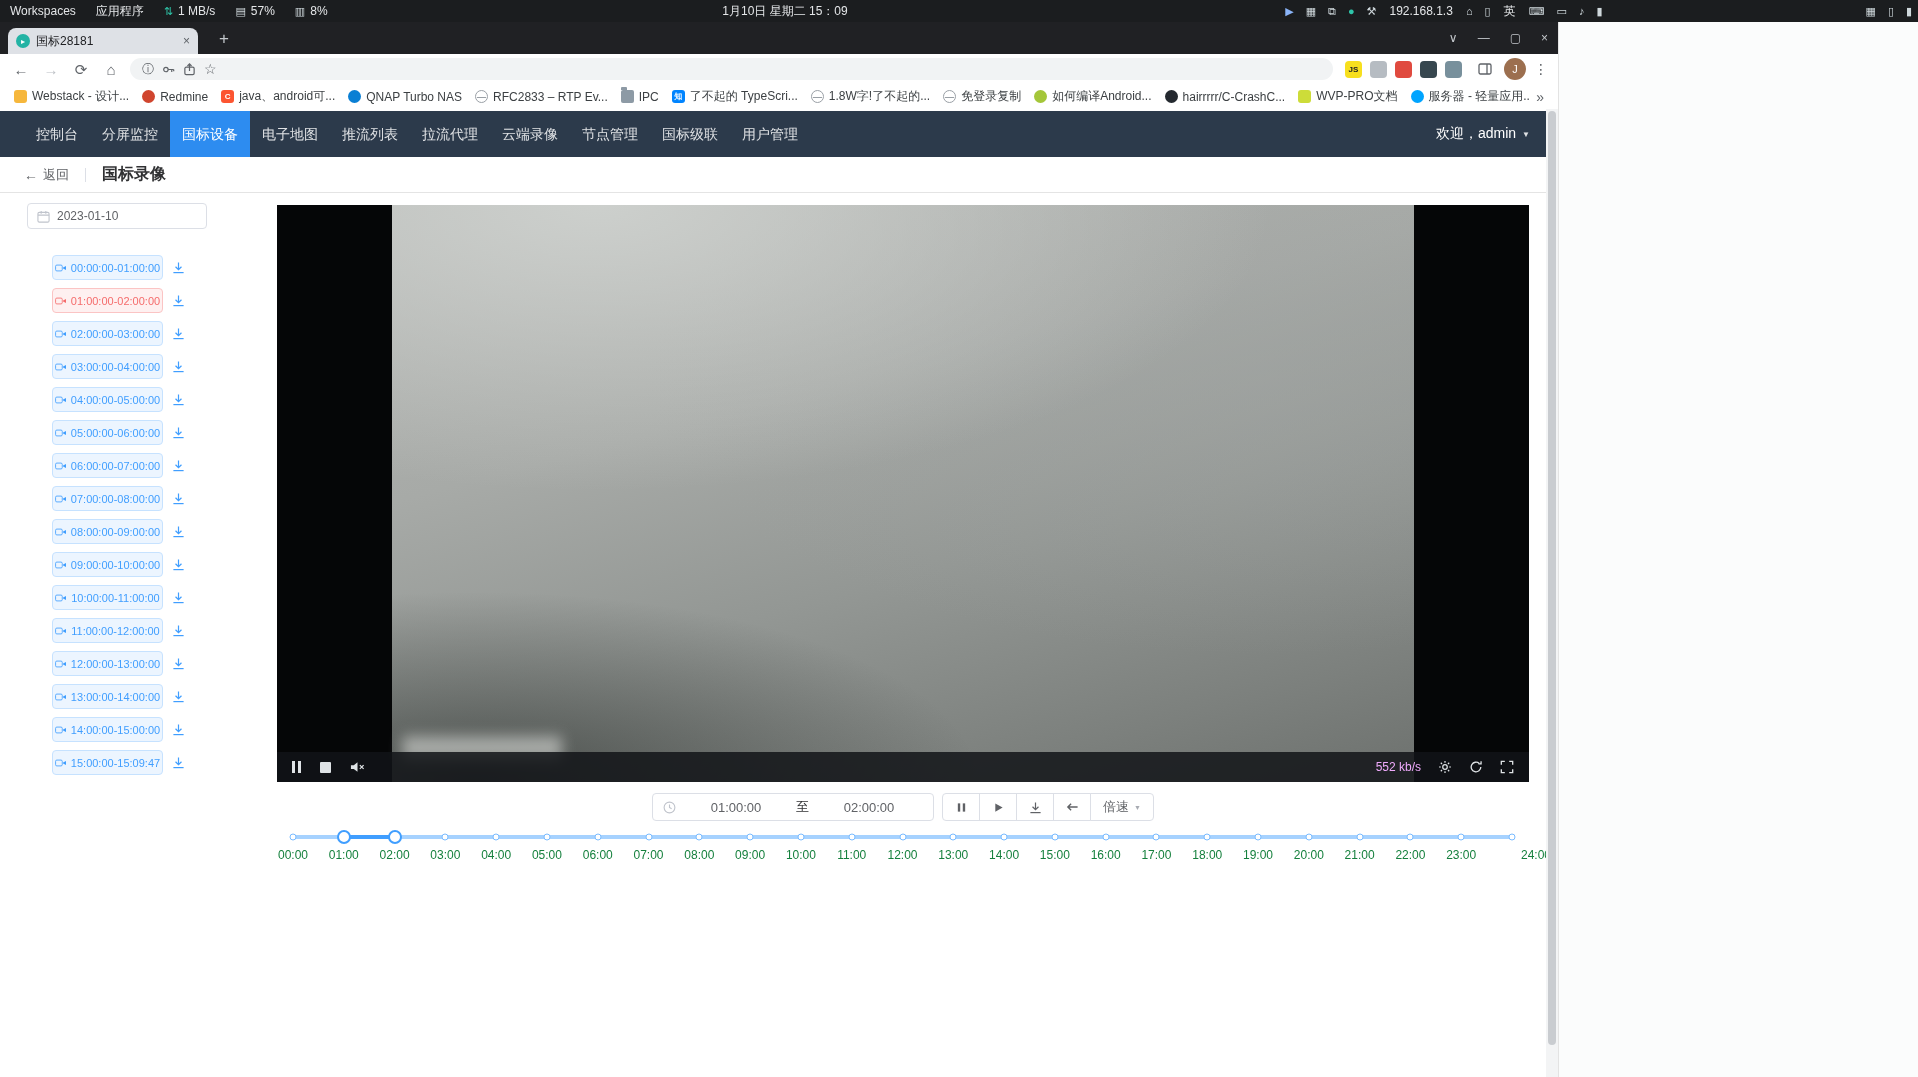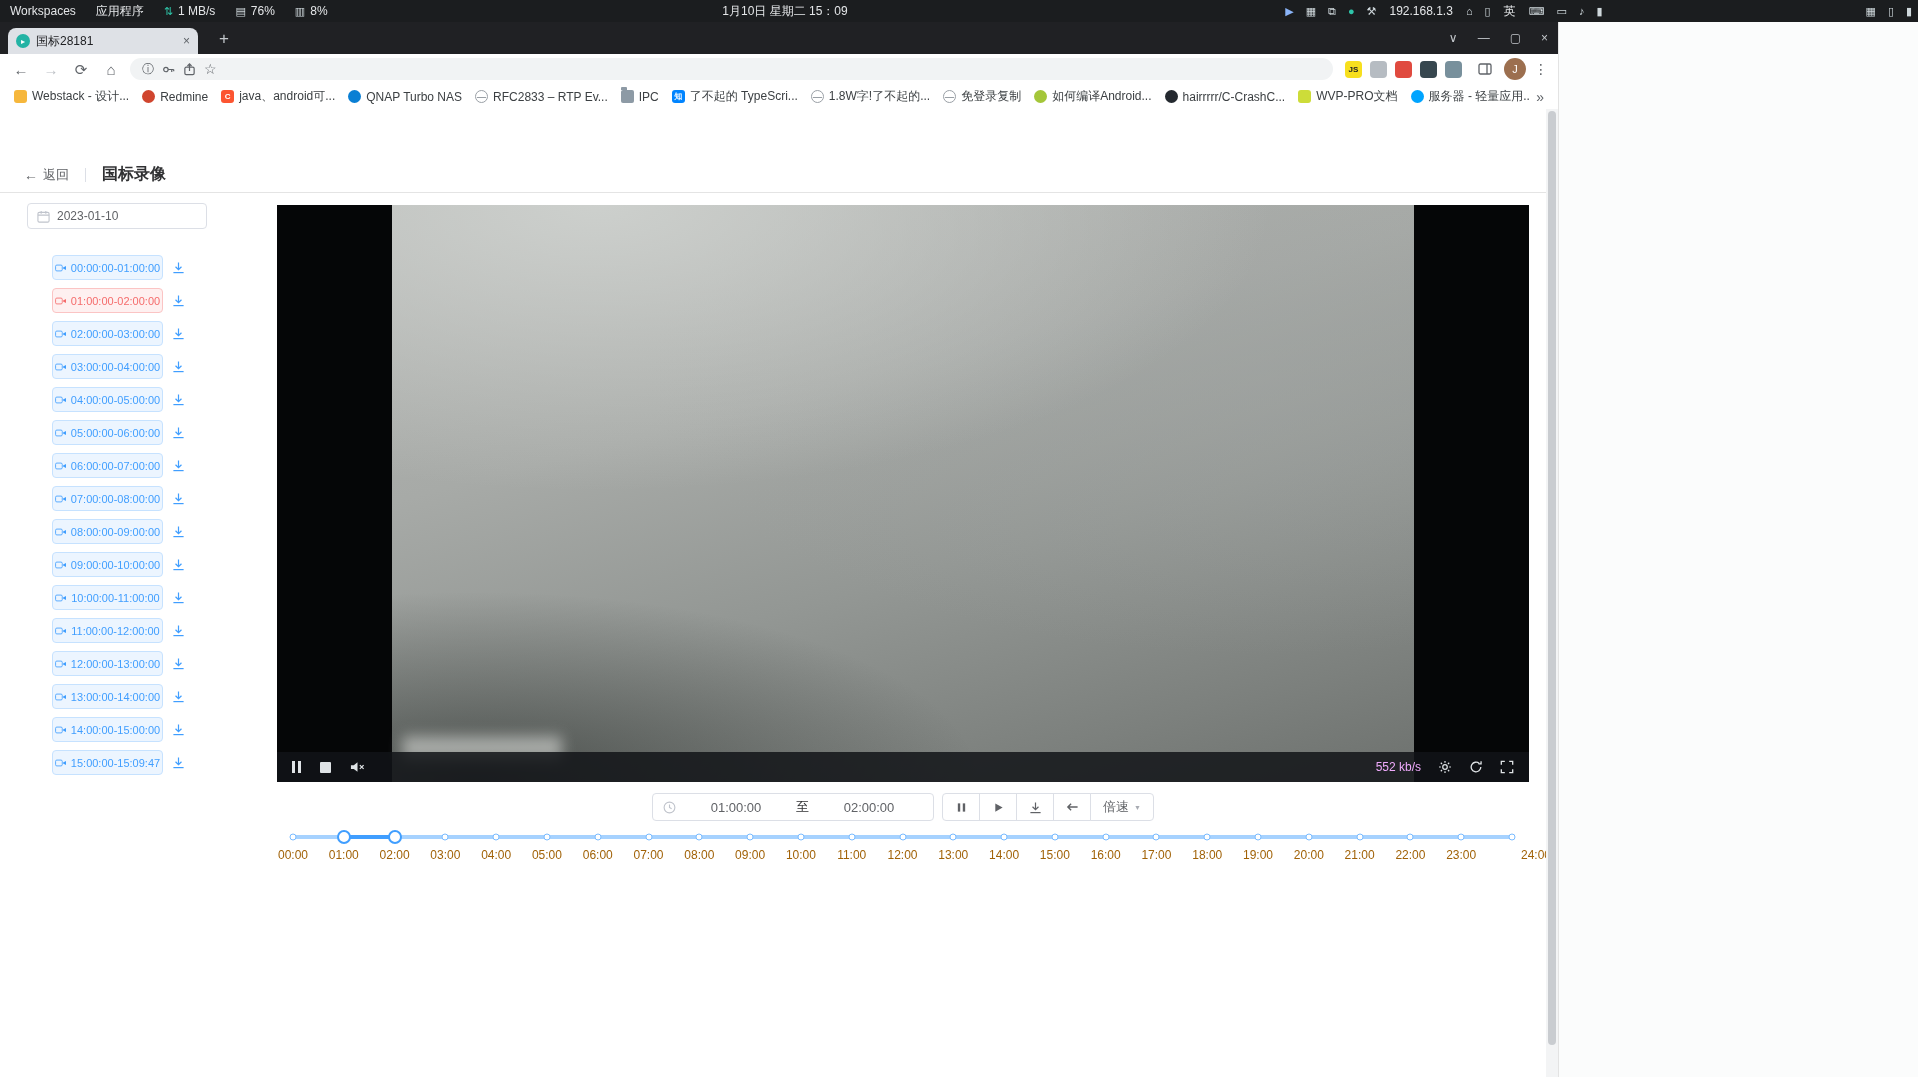--- a/index.html
+++ b/index.html
@@ -126,38 +126,38 @@
   .gbtn.speed { width: 64px; border-radius: 0 4px 4px 0; font-size: 13px; gap: 5px; }
   .chev2 { font-size: 7px; color: #a8abb2; }
 
   
   .timeline { position: absolute; left: 293px; top: 718px; width: 1219px; height: 20px; cursor: pointer; }
   .tl-track { position: absolute; left: 0; top: 8px; width: 100%; height: 4px; background: #a6d2ff; border-radius: 2px; }
   .tl-range { position: absolute; top: 8px; height: 4px; background: #409eff; z-index: 1; }
   .tl-dot { position: absolute; top: 10px; width: 7px; height: 7px; border-radius: 50%; background: #fff; border: 1px solid #79bbff; transform: translate(-50%,-50%); z-index: 2; }
   .tl-handle { position: absolute; top: 10px; width: 14px; height: 14px; border-radius: 50%; background: #fff; border: 2px solid #409eff; transform: translate(-50%,-50%); z-index: 3; cursor: grab; }
   .tl-labels { position: absolute; left: 293px; top: 739px; width: 1219px; height: 16px; }
-  .tl-label { position: absolute; transform: translateX(-50%); font-size: 12px; color: #a16207; white-space: nowrap; }
+  .tl-label { position: absolute; transform: translateX(-50%); font-size: 12px; color: #15803d; white-space: nowrap; }
 </style>
 </head>
 <body>
 
 <div id="screen">
 
   <div id="sysbar">
     <div class="sys-left">
       <span>Workspaces</span>
       <span>应用程序</span>
       <span class="sys-group">
         <span class="glyph teal">⇅</span>
         <span>1 MB/s</span>
       </span>
       <span class="sys-group">
         <span class="glyph">▤</span>
-        <span>76%</span>
+        <span>57%</span>
       </span>
       <span class="sys-group">
         <span class="glyph">▥</span>
         <span>8%</span>
       </span>
     </div>
     <div class="sys-clock">1月10日 星期二 15：09</div>
     <div class="sys-right">
       <span class="tray">
           <span class="glyph" style="color: rgb(138, 180, 248);">▶</span>
@@ -294,20 +294,38 @@
           <div class="bm">
             <span class="fav circle" style="background: rgb(0, 164, 255);"></span>
             <span class="bm-label">服务器 - 轻量应用...</span>
           </div>
         </div>
       <span class="bmmore">»</span>
     </div>
 
     <div class="page">
 
+      <div class="appnav">
+        <div class="nav-items">
+            <div class="nav-item">控制台</div>
+            <div class="nav-item">分屏监控</div>
+            <div class="nav-item active">国标设备</div>
+            <div class="nav-item">电子地图</div>
+            <div class="nav-item">推流列表</div>
+            <div class="nav-item">拉流代理</div>
+            <div class="nav-item">云端录像</div>
+            <div class="nav-item">节点管理</div>
+            <div class="nav-item">国标级联</div>
+            <div class="nav-item">用户管理</div>
+          </div>
+        <div class="nav-user">
+          <span>欢迎，admin</span>
+          <span class="chev">▼</span>
+        </div>
+      </div>
 
       <div class="pagehead">
         <span class="back">
           <span class="backarrow">←</span>
           <span>返回</span>
         </span>
         <span class="headdiv"></span>
         <span class="ptitle">国标录像</span>
       </div>
 

